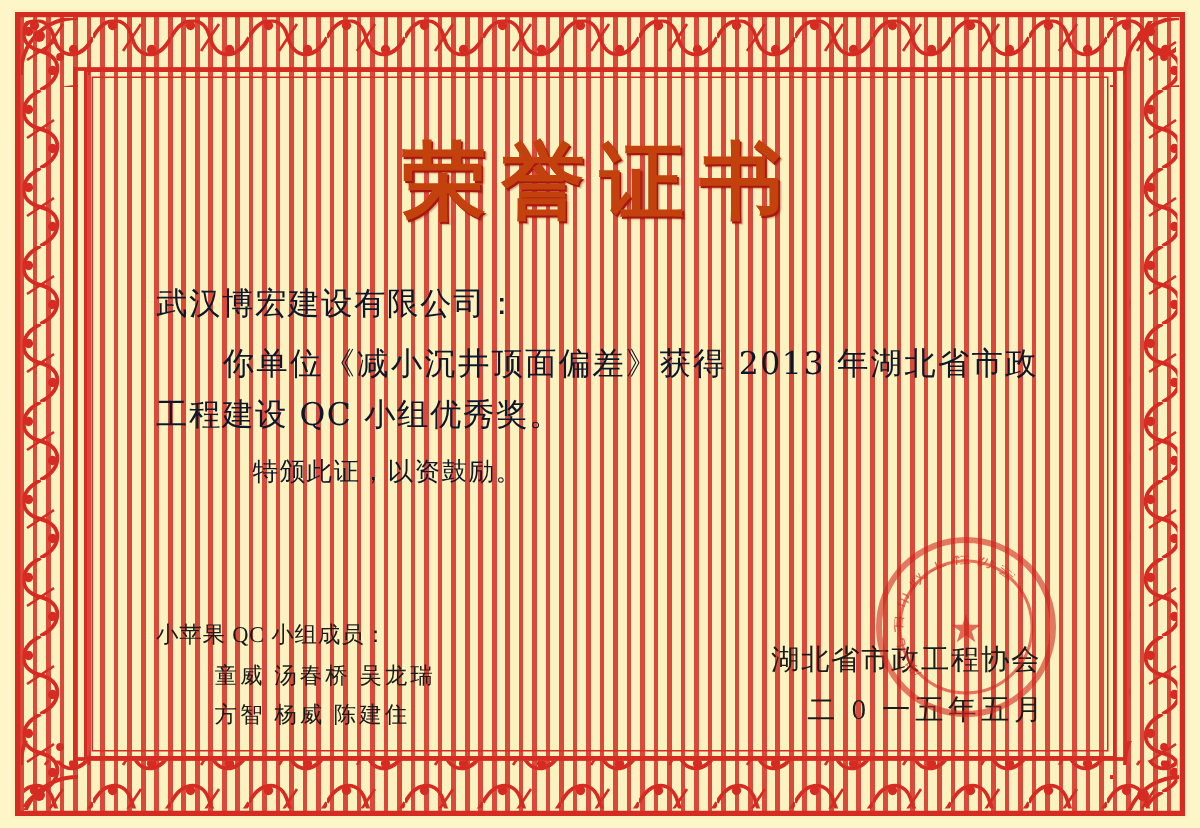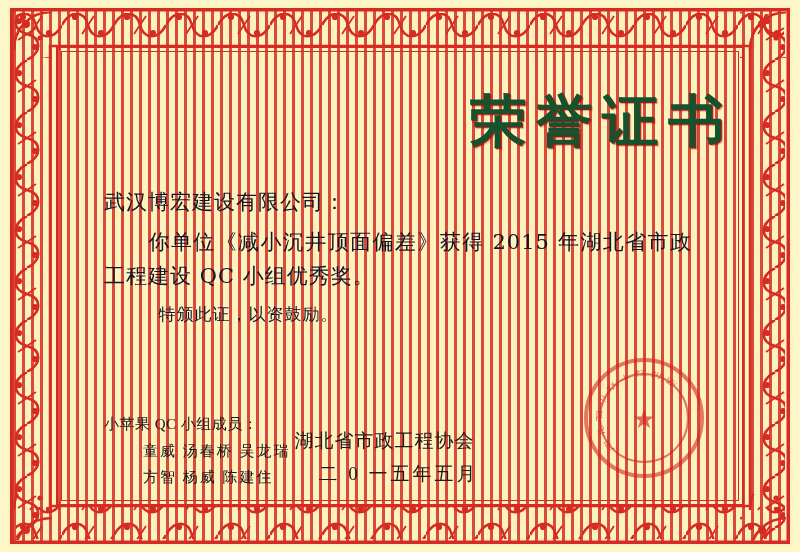--- a/index.html
+++ b/index.html
@@ -84,22 +84,22 @@
   
   .content {
     position: absolute;
     left: 66px;
     top: 56px;
     width: 668px;
     height: 440px;
   }
 
   .title {
-    text-align: right;
-    color: #14532d;
+    text-align: center;
+    color: #c2410c;
     font-family: "DejaVu Serif", "Liberation Serif", serif;
     font-weight: bold;
     font-size: 56px;
     letter-spacing: 10px;
     margin-top: 28px;
     text-shadow:
       1px 1px 0 #a8160f,
       2px 2px 1px rgba(120,10,6,0.35);
   }
 
@@ -123,29 +123,31 @@
     margin-top: 8px;
     text-align: justify;
   }
   .paragraph .indent { display: inline-block; width: 2.1em; }
 
   .closing {
     font-size: 17px;
     letter-spacing: 1px;
     margin-top: 10px;
     padding-left: 3.2em;
+    margin-left: 10px;
   }
 
   
   .footer {
     position: absolute;
     left: 38px;
     right: 30px;
     bottom: 6px;
     display: flex;
+    justify-content: space-between;
     align-items: flex-end;
   }
 
   .members {
     font-size: 15px;
     color: #1b1b1b;
     line-height: 1.75;
   }
   .members-title { letter-spacing: 0.5px; }
   .members-row { padding-left: 2.6em; letter-spacing: 2px; }
@@ -243,21 +245,21 @@
   <div class="inner-rule"></div>
 
   <div class="content">
 
     <div class="title">荣誉证书</div>
 
     <div class="body-text">
       <div class="salutation">武汉博宏建设有限公司：</div>
 
       <div class="paragraph">
-        <span class="indent"></span><span>你单位《减小沉井顶面偏差》获得 2015 年湖北省市政工程建设 QC 小组优秀奖。</span>
+        <span class="indent"></span><span>你单位《减小沉井顶面偏差》获得 2013 年湖北省市政工程建设 QC 小组优秀奖。</span>
       </div>
 
       <div class="closing">特颁此证，以资鼓励。</div>
     </div>
 
     <div class="footer">
 
       <div class="members">
         <div class="members-title">小苹果 QC 小组成员：</div>
         <div class="members-row">童威  汤春桥  吴龙瑞</div>

